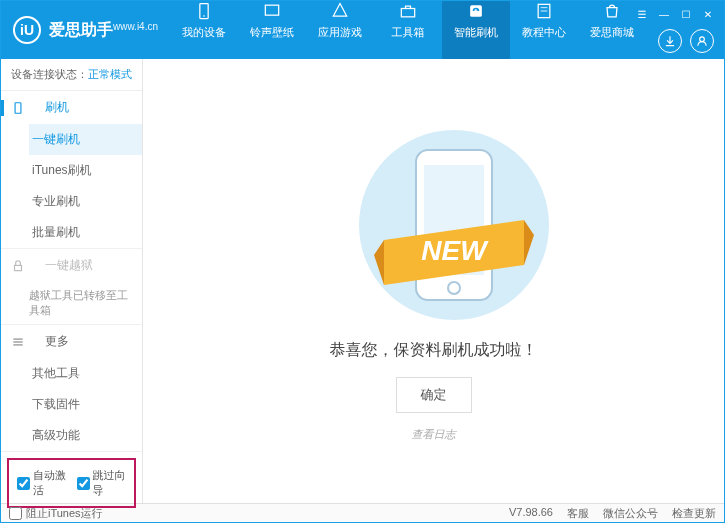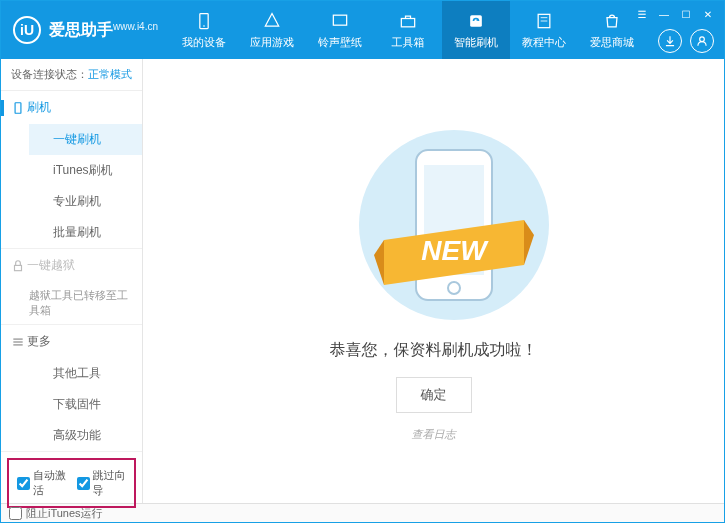--- a/index.html
+++ b/index.html
@@ -4,38 +4,38 @@
 <style>
 * { margin: 0; padding: 0; box-sizing: border-box; }
 body { font-family: "Microsoft YaHei", sans-serif; font-size: 12px; background: #f0f0f0; width: 725px; height: 523px; border: 1px solid #17a0e6; }
 .header { background: #1398e2; height: 58px; display: flex; align-items: center; color: #fff; position: relative; }
 .logo-wrap { display: flex; align-items: center; padding: 0 12px; gap: 8px; }
 .logo-circle { width: 28px; height: 28px; border: 2px solid #fff; border-radius: 50%; display: flex; align-items: center; justify-content: center; font-weight: bold; font-size: 14px; text-align: right; }
 .logo-text { display: flex; flex-direction: row; line-height: 1.1; }
 .logo-title { font-size: 16px; font-weight: bold; }
 .logo-url { font-size: 10px; opacity: 0.9; }
 .nav { display: flex; flex: 1; height: 100%; }
-.nav-item { width: 68px; display: flex; flex-direction: column; align-items: center; justify-content: center; gap: 4px; cursor: pointer; font-size: 11px; }
+.nav-item { width: 68px; display: flex; flex-direction: column; align-items: center; justify-content: flex-start; gap: 4px; cursor: pointer; font-size: 11px; }
 .nav-item.active { background: #0d7ec0; }
 .nav-icon { width: 20px; height: 20px; fill: #fff; }
 .top-controls { position: absolute; right: 8px; top: 6px; display: flex; gap: 6px; font-size: 10px; align-items: center; }
 .top-btn { width: 16px; height: 14px; cursor: pointer; display: flex; align-items: center; justify-content: center; }
 .circle-btns { position: absolute; right: 10px; bottom: 6px; display: flex; gap: 8px; }
 .circle-btn { width: 24px; height: 24px; border: 1.5px solid #fff; border-radius: 50%; display: flex; align-items: center; justify-content: center; cursor: pointer; }
 .body-wrap { display: flex; height: 444px; background: #fff; }
 .sidebar { width: 142px; border-right: 1px solid #e5e5e5; display: flex; flex-direction: column; }
 .conn-status { padding: 8px 10px; font-size: 11px; color: #666; border-bottom: 1px solid #eee; }
 .conn-status .value { color: #1398e2; }
 .side-section { border-bottom: 1px solid #f0f0f0; }
-.side-header { display: flex; align-items: center; gap: 2px; padding: 8px 10px; color: #666; font-size: 12px; cursor: pointer; }
+.side-header { display: flex; align-items: center; gap: 20px; padding: 8px 10px; color: #666; font-size: 12px; cursor: pointer; }
 .side-header.active { color: #1398e2; }
 .side-header .bar { width: 3px; height: 16px; background: #1398e2; position: absolute; left: 0; }
 .side-header.active-wrap { position: relative; }
 .side-list { padding-left: 28px; }
-.side-item { padding: 7px 24px; color: #666; font-size: 12px; cursor: pointer; }
+.side-item { padding: 7px 3px; color: #666; font-size: 12px; cursor: pointer; }
 .side-item.selected { background: #e7f4fc; color: #1398e2; }
 .side-note { padding: 6px 8px 6px 28px; color: #999; font-size: 11px; }
 .checks { padding: 8px; border: 2px solid #be185d; margin: 6px; display: flex; gap: 10px; }
 .check { display: flex; align-items: center; gap: 3px; font-size: 11px; color: #555; cursor: pointer; }
 .check input { accent-color: #1398e2; }
 .device { padding: 6px 10px; }
 .device-name { color: #1398e2; font-size: 12px; display: flex; align-items: center; gap: 4px; }
 .main { flex: 1; display: flex; flex-direction: column; align-items: center; justify-content: center; position: relative; }
 .phone-illus { width: 160px; height: 200px; position: relative; margin-bottom: 20px; }
 .msg { font-size: 16px; color: #444; margin-bottom: 16px; }
@@ -60,29 +60,29 @@
   <div class="nav">
     <div class="nav-item">
       <svg class="nav-icon" viewBox="0 0 24 24">
           <rect x="7" y="3" width="10" height="18" rx="1" fill="none" stroke="#fff" stroke-width="1.5"></rect>
           <circle cx="12" cy="18" r="1"></circle>
         </svg>
       <span>我的设备</span>
     </div>
     <div class="nav-item">
       <svg class="nav-icon" viewBox="0 0 24 24">
+          <rect x="4" y="5" width="16" height="12" fill="none" stroke="#fff" stroke-width="1.5"></rect>
+        </svg>
+      <span>铃声壁纸</span>
+    </div>
+    <div class="nav-item">
+      <svg class="nav-icon" viewBox="0 0 24 24">
           <path d="M12 3 L20 18 H4 Z" fill="none" stroke="#fff" stroke-width="1.5"></path>
         </svg>
       <span>应用游戏</span>
-    </div>
-    <div class="nav-item">
-      <svg class="nav-icon" viewBox="0 0 24 24">
-          <rect x="4" y="5" width="16" height="12" fill="none" stroke="#fff" stroke-width="1.5"></rect>
-        </svg>
-      <span>铃声壁纸</span>
     </div>
     <div class="nav-item">
       <svg class="nav-icon" viewBox="0 0 24 24">
           <rect x="4" y="9" width="16" height="10" fill="none" stroke="#fff" stroke-width="1.5"></rect>
           <path d="M9 9 V6 H15 V9" fill="none" stroke="#fff" stroke-width="1.5"></path>
         </svg>
       <span>工具箱</span>
     </div>
     <div class="nav-item active">
       <svg class="nav-icon" viewBox="0 0 24 24">
@@ -212,13 +212,19 @@
     <button class="ok-btn">确定</button>
     <div class="log-link">查看日志</div>
   </div>
 </div>
 
 <div class="footer">
   <label class="footer-left">
     <input type="checkbox" style="">
       <span>阻止iTunes运行</span>
   </label>
+  <div class="footer-right">
+    <span>V7.98.66</span>
+    <span>客服</span>
+    <span>微信公众号</span>
+    <span>检查更新</span>
+  </div>
 </div>
 
 </body></html>

